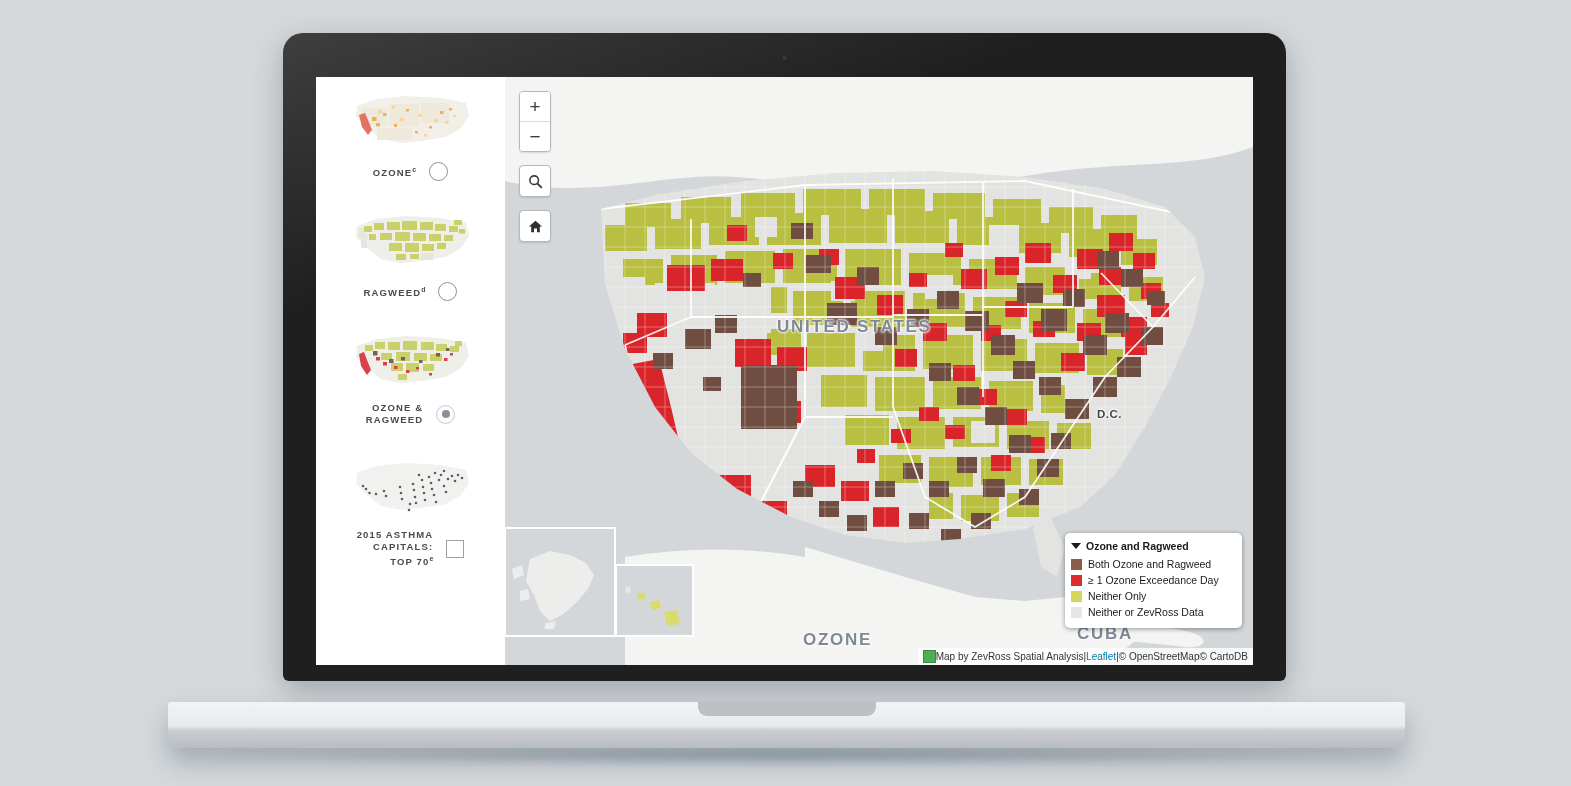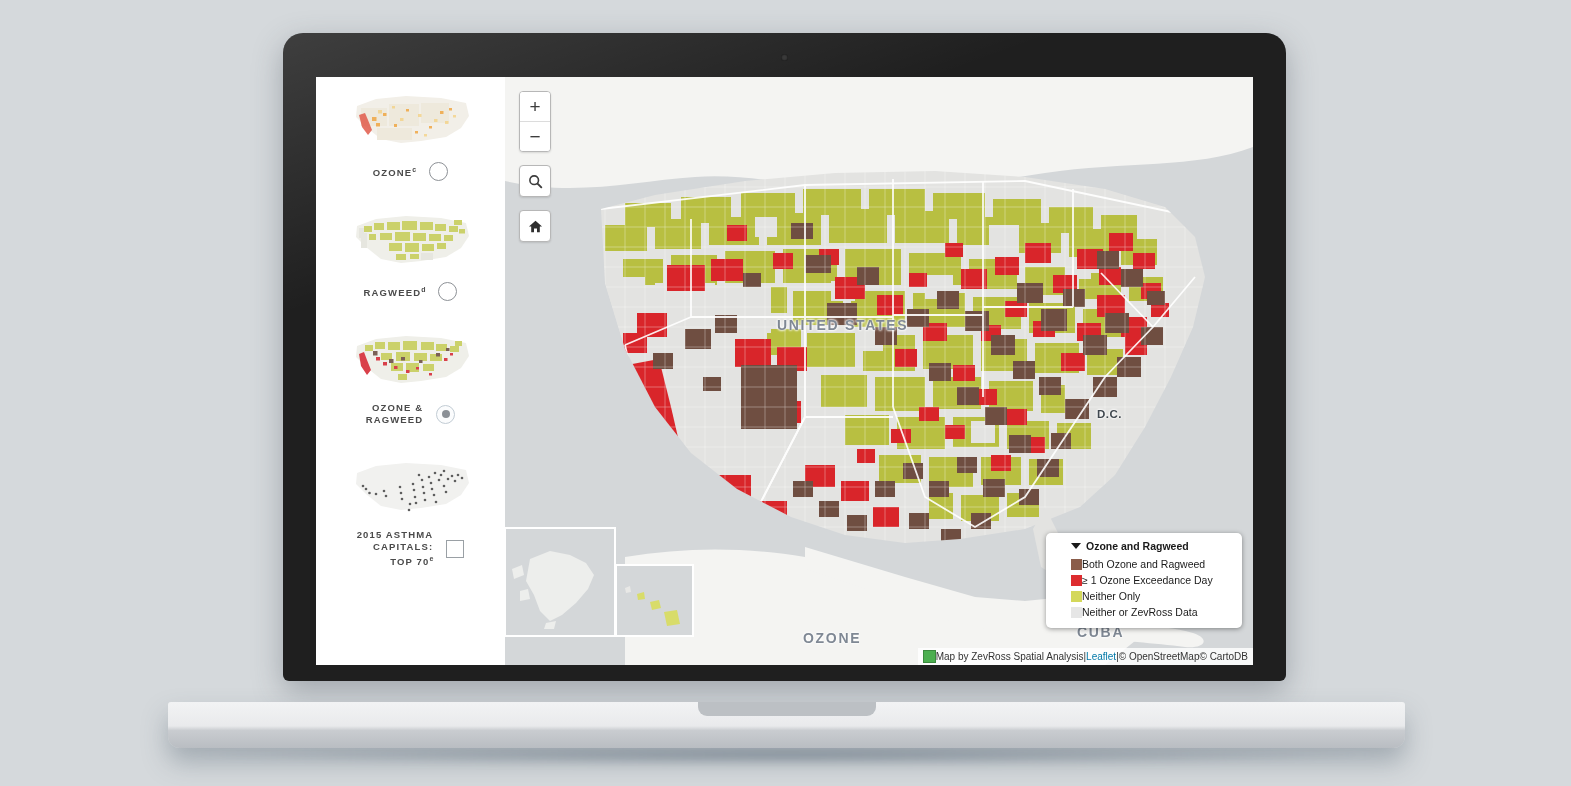--- a/index.html
+++ b/index.html
@@ -103,45 +103,45 @@
   .ctrl-btn + .ctrl-btn{border-top:1px solid #dcdcdc;}
   .ctrl-gap{height:13px;}
   .ctrl-single{
     width:30px;height:30px;background:#fff;border:1px solid #b7b7b7;border-radius:4px;
     display:flex;align-items:center;justify-content:center;cursor:pointer;
     box-shadow:0 1px 2px rgba(0,0,0,.12);
   }
 
   
   .mlabel{
-    position:absolute;color:#7f8894;font-size:14px;letter-spacing:1.7px;
+    position:absolute;color:#7f8894;font-size:17px;letter-spacing:1.7px;
     font-weight:600;white-space:nowrap;
     text-shadow:0 0 3px #fff,0 0 3px #fff,0 0 2px #fff;
   }
   .mlabel.dark{color:#40484f;letter-spacing:.5px;font-weight:700;font-size:11.5px;}
 
   
   .inset{position:absolute;border:2px solid #ffffff;box-sizing:border-box;}
 
   
   .legend{
     position:absolute;right:11px;bottom:37px;width:162px;
-    background:#fff;border-radius:5px;padding:7px 9px 8px 25px;
+    background:#fff;border-radius:5px;padding:7px 9px 8px 6px;
     box-shadow:0 1px 5px rgba(0,0,0,.4);
     font-size:10.5px;color:#1a1a1a;
   }
   .legend-title{
     display:flex;align-items:center;gap:5px;font-weight:700;font-size:10.5px;
     margin-bottom:4px;
   }
   .caret{
     width:0;height:0;border-left:5px solid transparent;border-right:5px solid transparent;
     border-top:6px solid #1a1a1a;
   }
-  .legend-row{display:flex;align-items:center;height:16px;}
+  .legend-row{display:flex;align-items:center;gap:6px;height:16px;}
   .swatch{width:11px;height:11px;flex:0 0 auto;}
 
   
   .attrib{
     position:absolute;right:0;bottom:0;height:17px;display:flex;align-items:center;
     padding:0 5px;background:rgba(255,255,255,.82);
     font-size:10px;color:#333;white-space:nowrap;
   }
   .attrib a{color:#0078a8;text-decoration:none;}
   .attrib .lf-mark{

